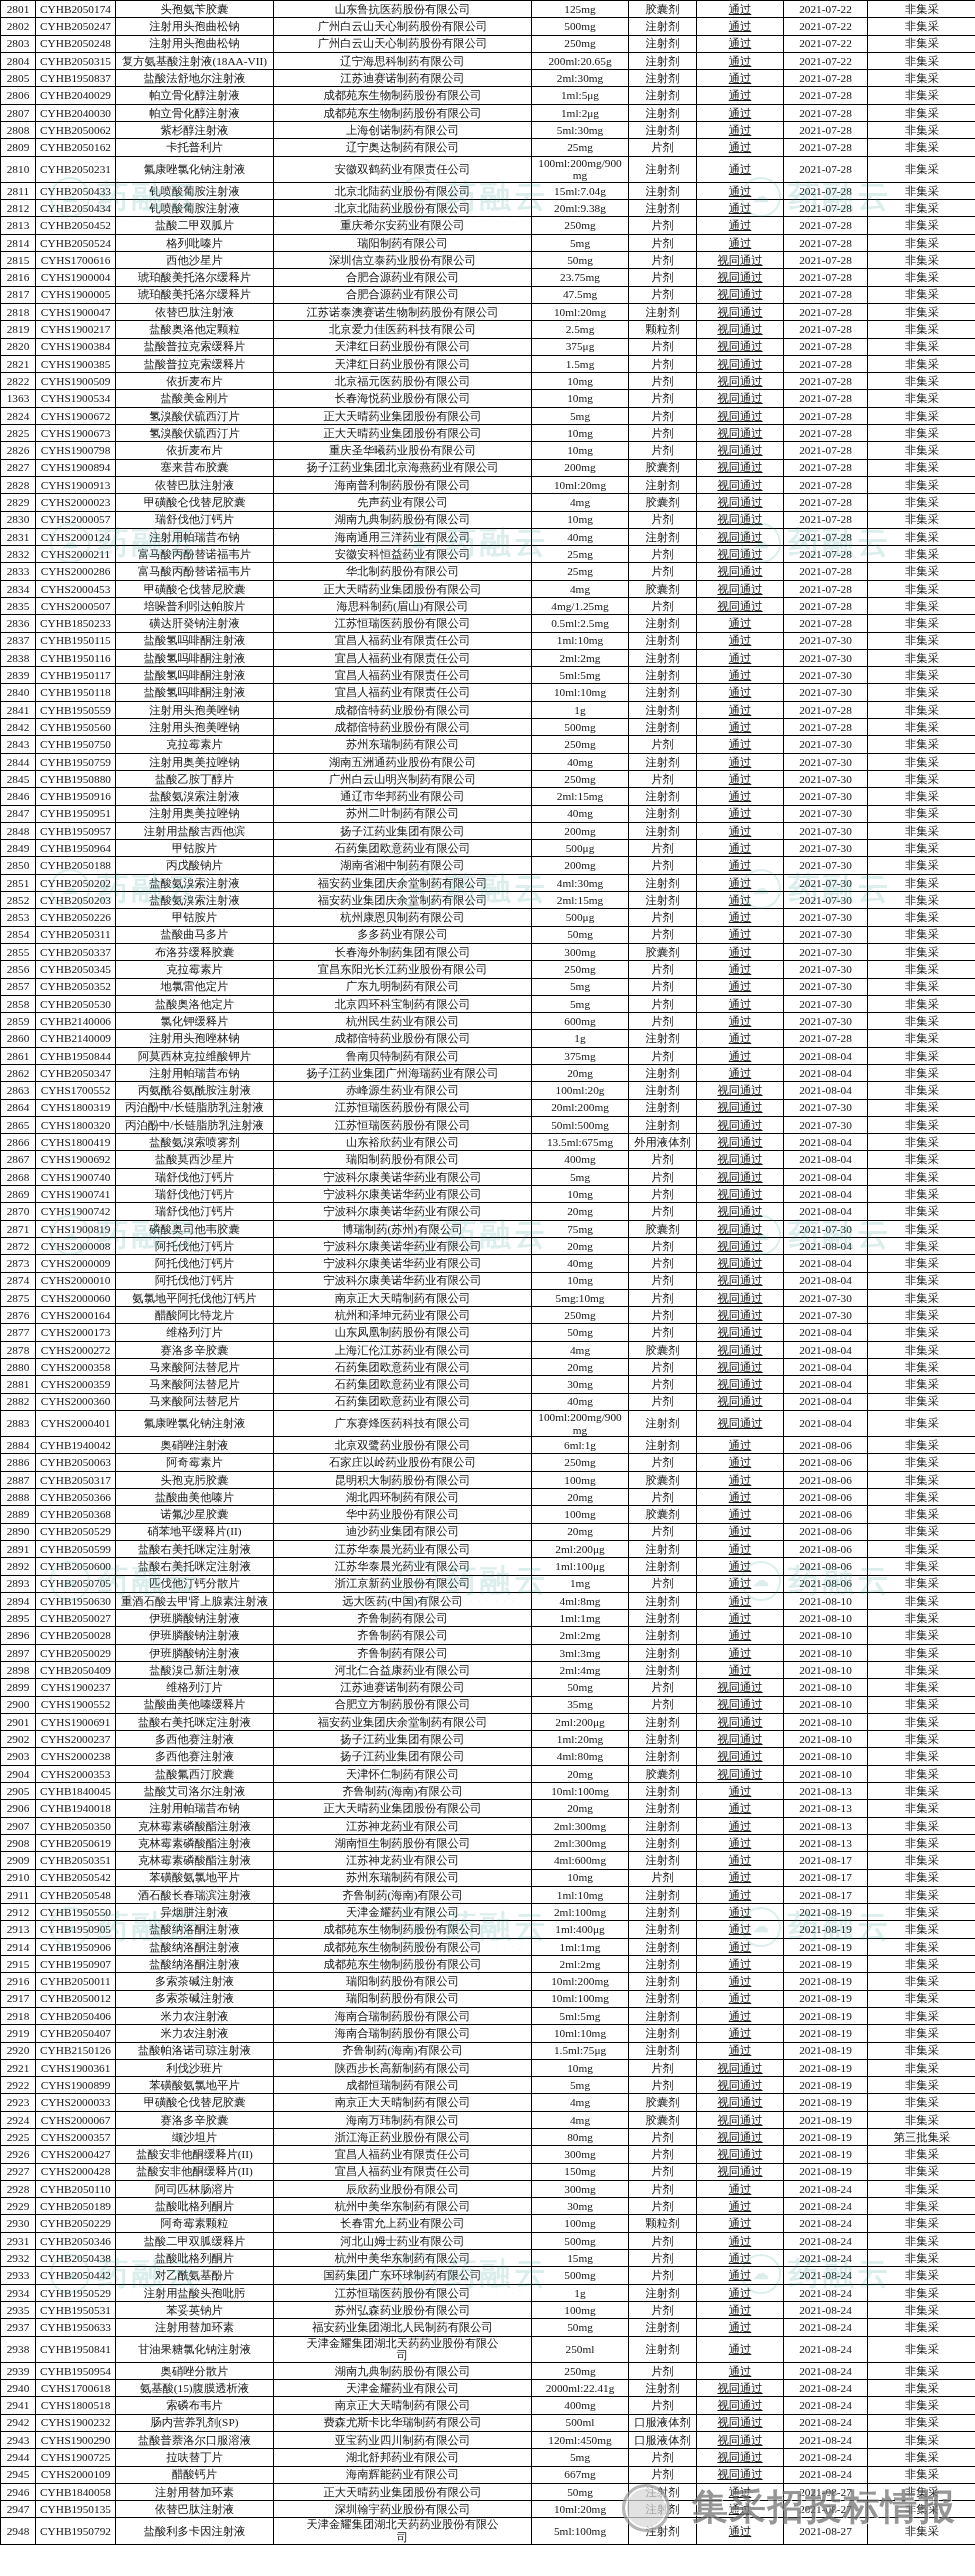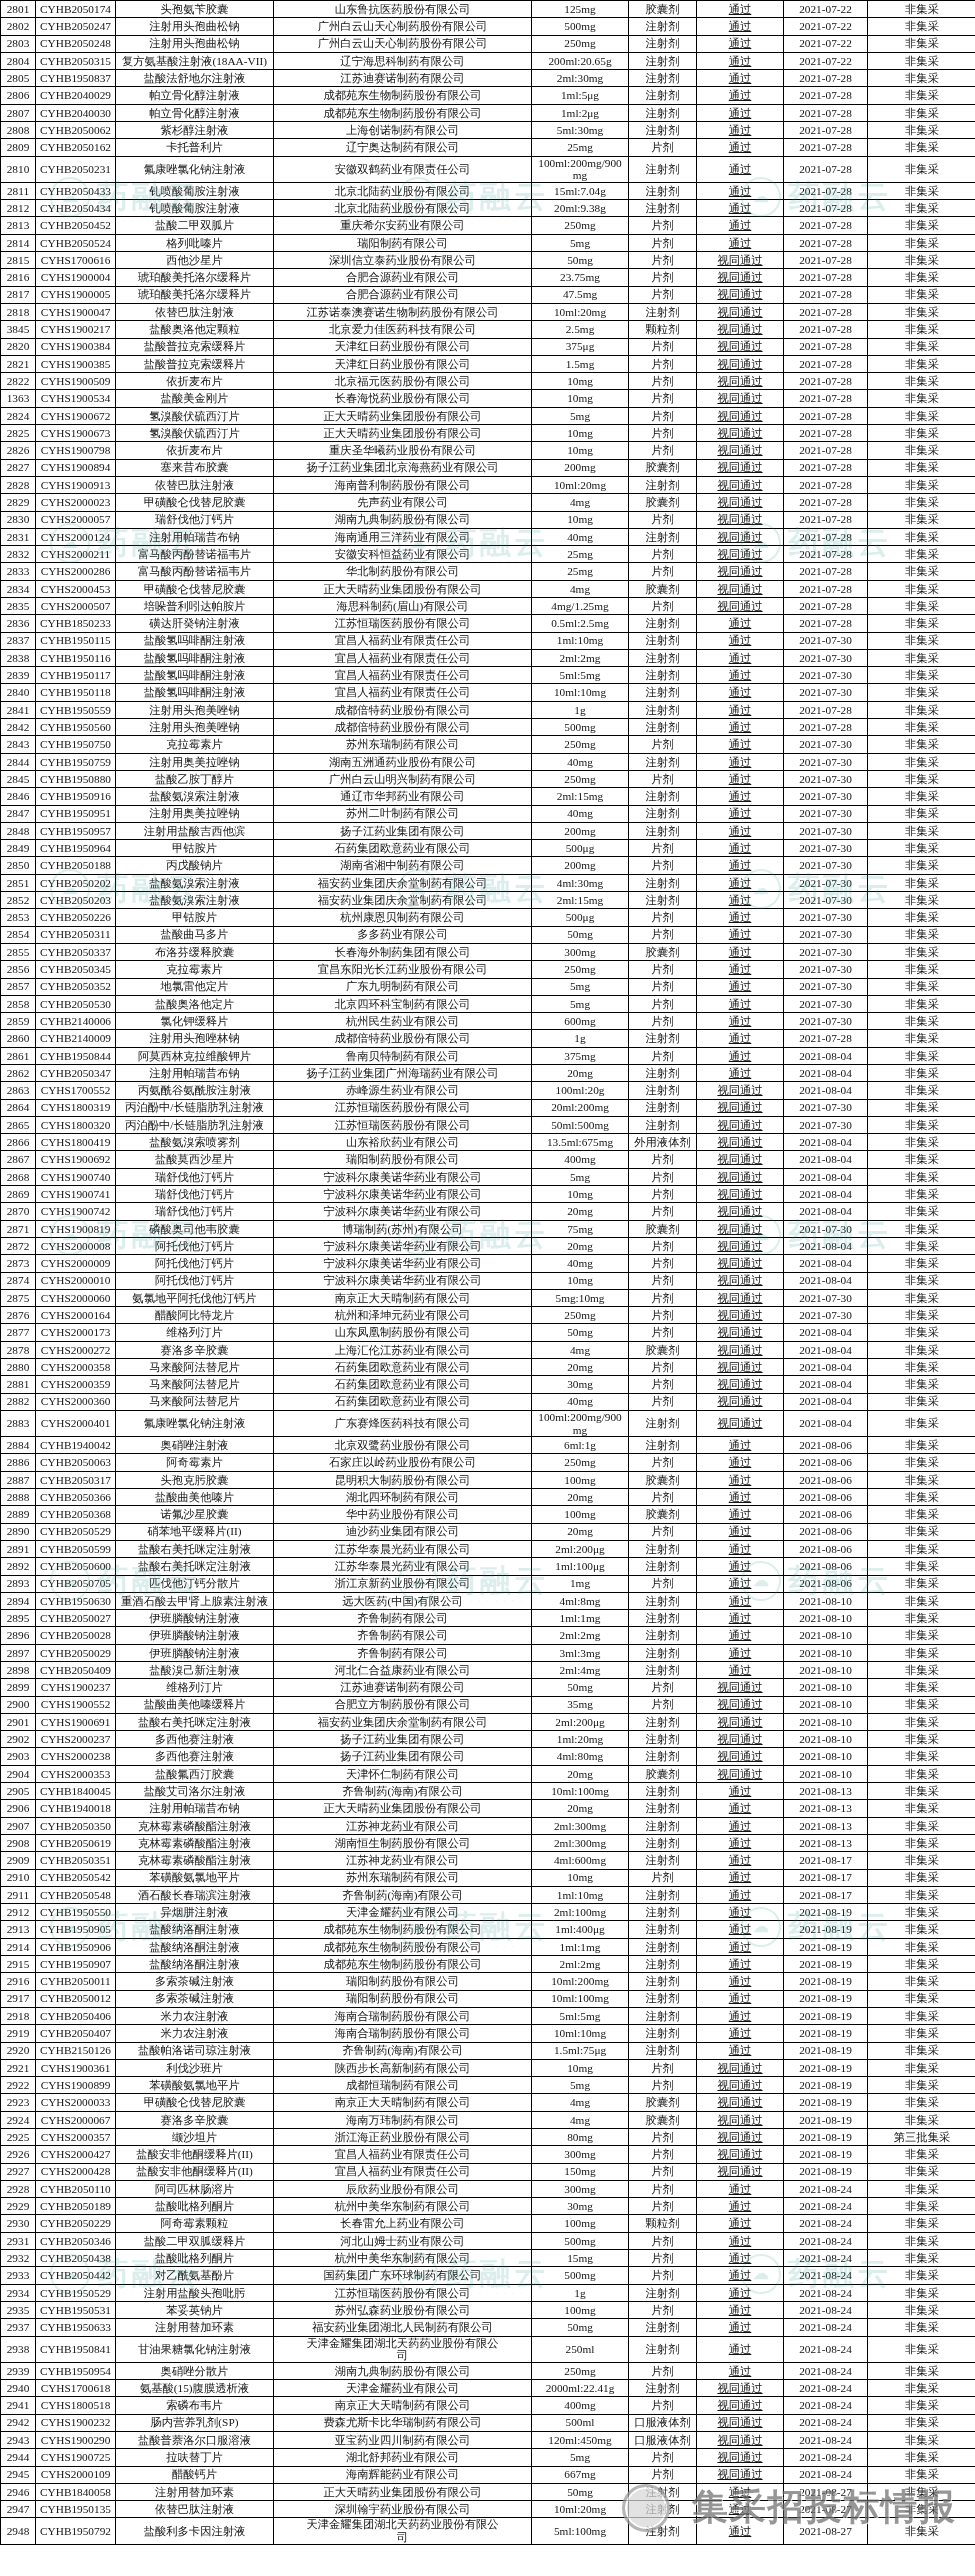--- a/index.html
+++ b/index.html
@@ -233,21 +233,21 @@
           <td>CYHS1900047</td>
           <td>依替巴肽注射液</td>
           <td class="c-company">江苏诺泰澳赛诺生物制药股份有限公司</td>
           <td class="c-spec">10ml:20mg</td>
           <td>注射剂</td>
           <td class="c-status"><span>视同通过</span></td>
           <td>2021-07-28</td>
           <td>非集采</td>
         </tr>
         <tr>
-          <td>3845</td>
+          <td>2819</td>
           <td>CYHS1900217</td>
           <td>盐酸奥洛他定颗粒</td>
           <td class="c-company">北京爱力佳医药科技有限公司</td>
           <td class="c-spec">2.5mg</td>
           <td>颗粒剂</td>
           <td class="c-status"><span>视同通过</span></td>
           <td>2021-07-28</td>
           <td>非集采</td>
         </tr>
         <tr>

